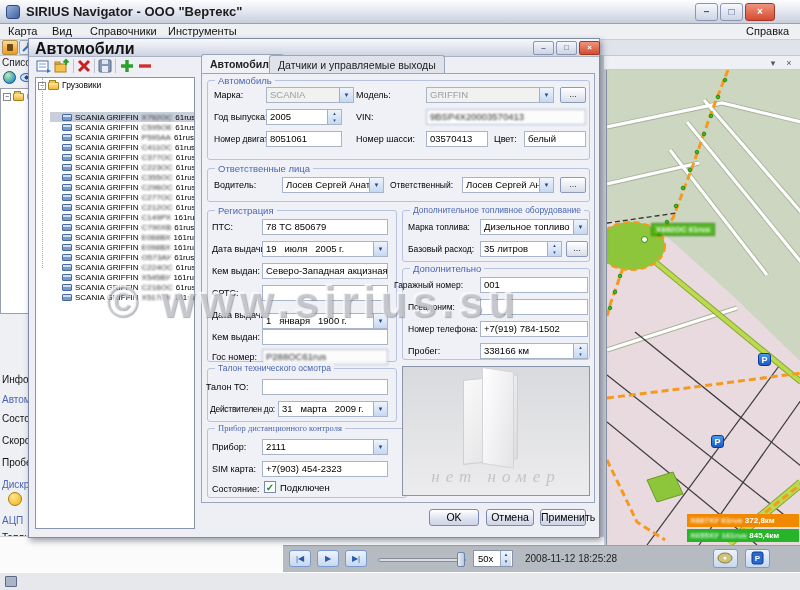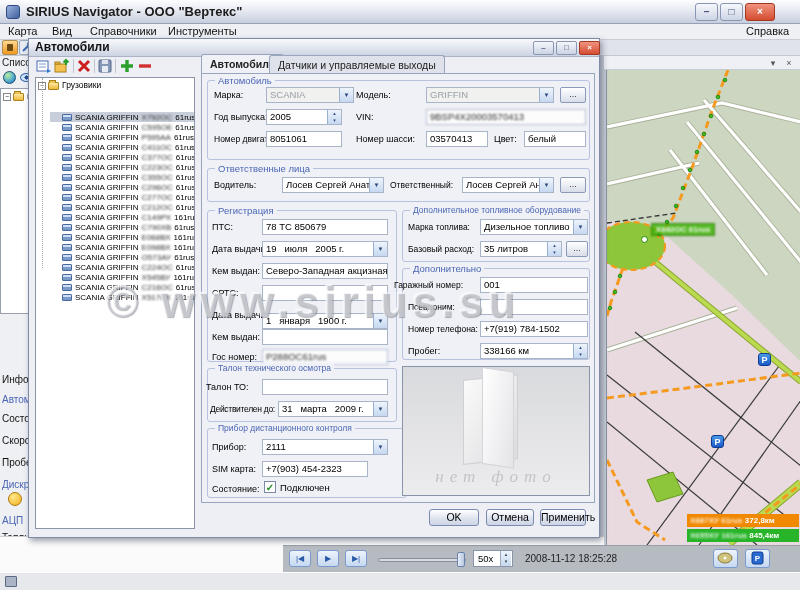--- a/index.html
+++ b/index.html
@@ -83,21 +83,21 @@
     border-left:1px solid #9ab; font-size:5px; line-height:7px; text-align:center; color:#345; }
   .pb-time { position:absolute; left:242px; top:7px; font-size:10px; color:#222; }
   .pb-icon-btn { position:absolute; top:3px; width:25px; height:19px; background:linear-gradient(#eef4fc,#c6d8f0);
     border:1px solid #7a9ace; border-radius:3px; }
 
   
   .dialog { position:absolute; left:28px; top:38px; width:572px; height:500px; background:#edeff5;
     border:1px solid #7e8aa6; box-shadow:2px 3px 6px rgba(40,50,70,.45); }
   .dlg-titlebar { position:absolute; left:0; top:0; width:570px; height:18px;
     background:linear-gradient(#f8f9fc,#ccd3e2); border-bottom:1px solid #aab2c4; }
-  .dlg-title { position:absolute; left:6px; top:1px; font-size:12px; font-weight:bold; color:#111; }
+  .dlg-title { position:absolute; left:6px; top:1px; font-size:16px; font-weight:bold; color:#111; }
   .dlg-btn { position:absolute; top:2px; width:21px; height:14px; border:1px solid #8a96b2; border-radius:2px;
     background:linear-gradient(#f4f6fa,#ccd4e4); font-size:8px; font-weight:bold; color:#44507a;
     text-align:center; line-height:12px; }
   .dlg-btn.close { background:linear-gradient(#f0937e,#d44c31); color:#fff; border-color:#a33822; }
   .dlg-toolbar { position:absolute; left:2px; top:19px; width:168px; height:17px; }
   .tb-btn { position:absolute; top:0; width:17px; height:16px; }
   .tb-sep { position:absolute; top:1px; width:1px; height:14px; background:#c0c4cc; }
 
   .tree-panel { position:absolute; left:6px; top:38px; width:160px; height:452px; background:#fff;
     border:1px solid #8a94a8; overflow:hidden; }
@@ -574,27 +574,27 @@
     <span class="combo blurred" style="left:60px;top:275px;width:126px;">Р288ОС61rus</span>
 
     <div class="grpbox" style="left:5px;top:294px;width:190px;height:54px;">
       <span class="grpcap sm">Талон технического осмотра</span>
     </div>
     <span class="lbl" style="left:4px;top:308px;">Талон ТО:</span>
     <span class="combo" style="left:60px;top:305px;width:126px;"></span>
     <span class="lbl sm" style="left:8px;top:330px;letter-spacing:-0.3px;">Действителен до:</span>
     <span class="combo" style="left:76px;top:327px;width:110px;"><span>31   марта   2009 г.</span><span class="arrow">▼</span></span>
 
-    <div class="grpbox" style="left:5px;top:354px;width:200px;height:70px;">
+    <div class="grpbox" style="left:5px;top:354px;width:200px;height:70px;font-family:Liberation Serif, serif;">
       <span class="grpcap sm">Прибор дистанционного контроля</span>
     </div>
     <span class="lbl" style="left:10px;top:368px;">Прибор:</span>
     <span class="combo" style="left:60px;top:365px;width:126px;"><span>2111</span><span class="arrow">▼</span></span>
     <span class="lbl" style="left:10px;top:390px;">SIM карта:</span>
-    <span class="combo" style="left:60px;top:387px;width:106px;">+7(903) 454-2323</span>
+    <span class="combo" style="left:60px;top:387px;width:126px;">+7(903) 454-2323</span>
     <span class="lbl" style="left:10px;top:410px;">Состояние:</span>
     <span class="checkbox" style="left:62px;top:407px;">✓</span>
     <span class="cb-text" style="left:78px;top:408px;">Подключен</span>
 
     <div class="grpbox" style="left:200px;top:136px;width:188px;height:52px;">
       <span class="grpcap sm">Дополнительное топливное оборудование</span>
     </div>
     <span class="lbl sm" style="left:206px;top:148px;">Марка топлива:</span>
     <span class="combo" style="left:278px;top:145px;width:108px;"><span>Дизельное топливо</span><span class="arrow">▼</span></span>
     <span class="lbl sm" style="left:206px;top:170px;">Базовый расход:</span>
@@ -608,21 +608,21 @@
     <span class="combo" style="left:278px;top:203px;width:108px;">001</span>
     <span class="lbl sm" style="left:206px;top:228px;">Псевдоним:</span>
     <span class="combo" style="left:278px;top:225px;width:108px;"></span>
     <span class="lbl sm" style="left:206px;top:250px;">Номер телефона:</span>
     <span class="combo" style="left:278px;top:247px;width:108px;">+7(919) 784-1502</span>
     <span class="lbl" style="left:206px;top:272px;">Пробег:</span>
     <span class="combo" style="left:278px;top:269px;width:108px;"><span>338166 км</span><span class="spin-btns">▴<br>▾</span></span>
 
     <div class="photo">
       <div class="photo-folder"></div>
-      <span class="photo-text">нет  фото</span>
+      <span class="photo-text">нет  номер</span>
     </div>
   </div>
 
   <span class="footer-btn" style="left:400px;width:50px;">OK</span>
   <span class="footer-btn" style="left:457px;width:48px;">Отмена</span>
   <span class="footer-btn" style="left:511px;width:46px;">Применить</span>
 
   <div class="watermark">© www.sirius.su</div>
 </div>
 

